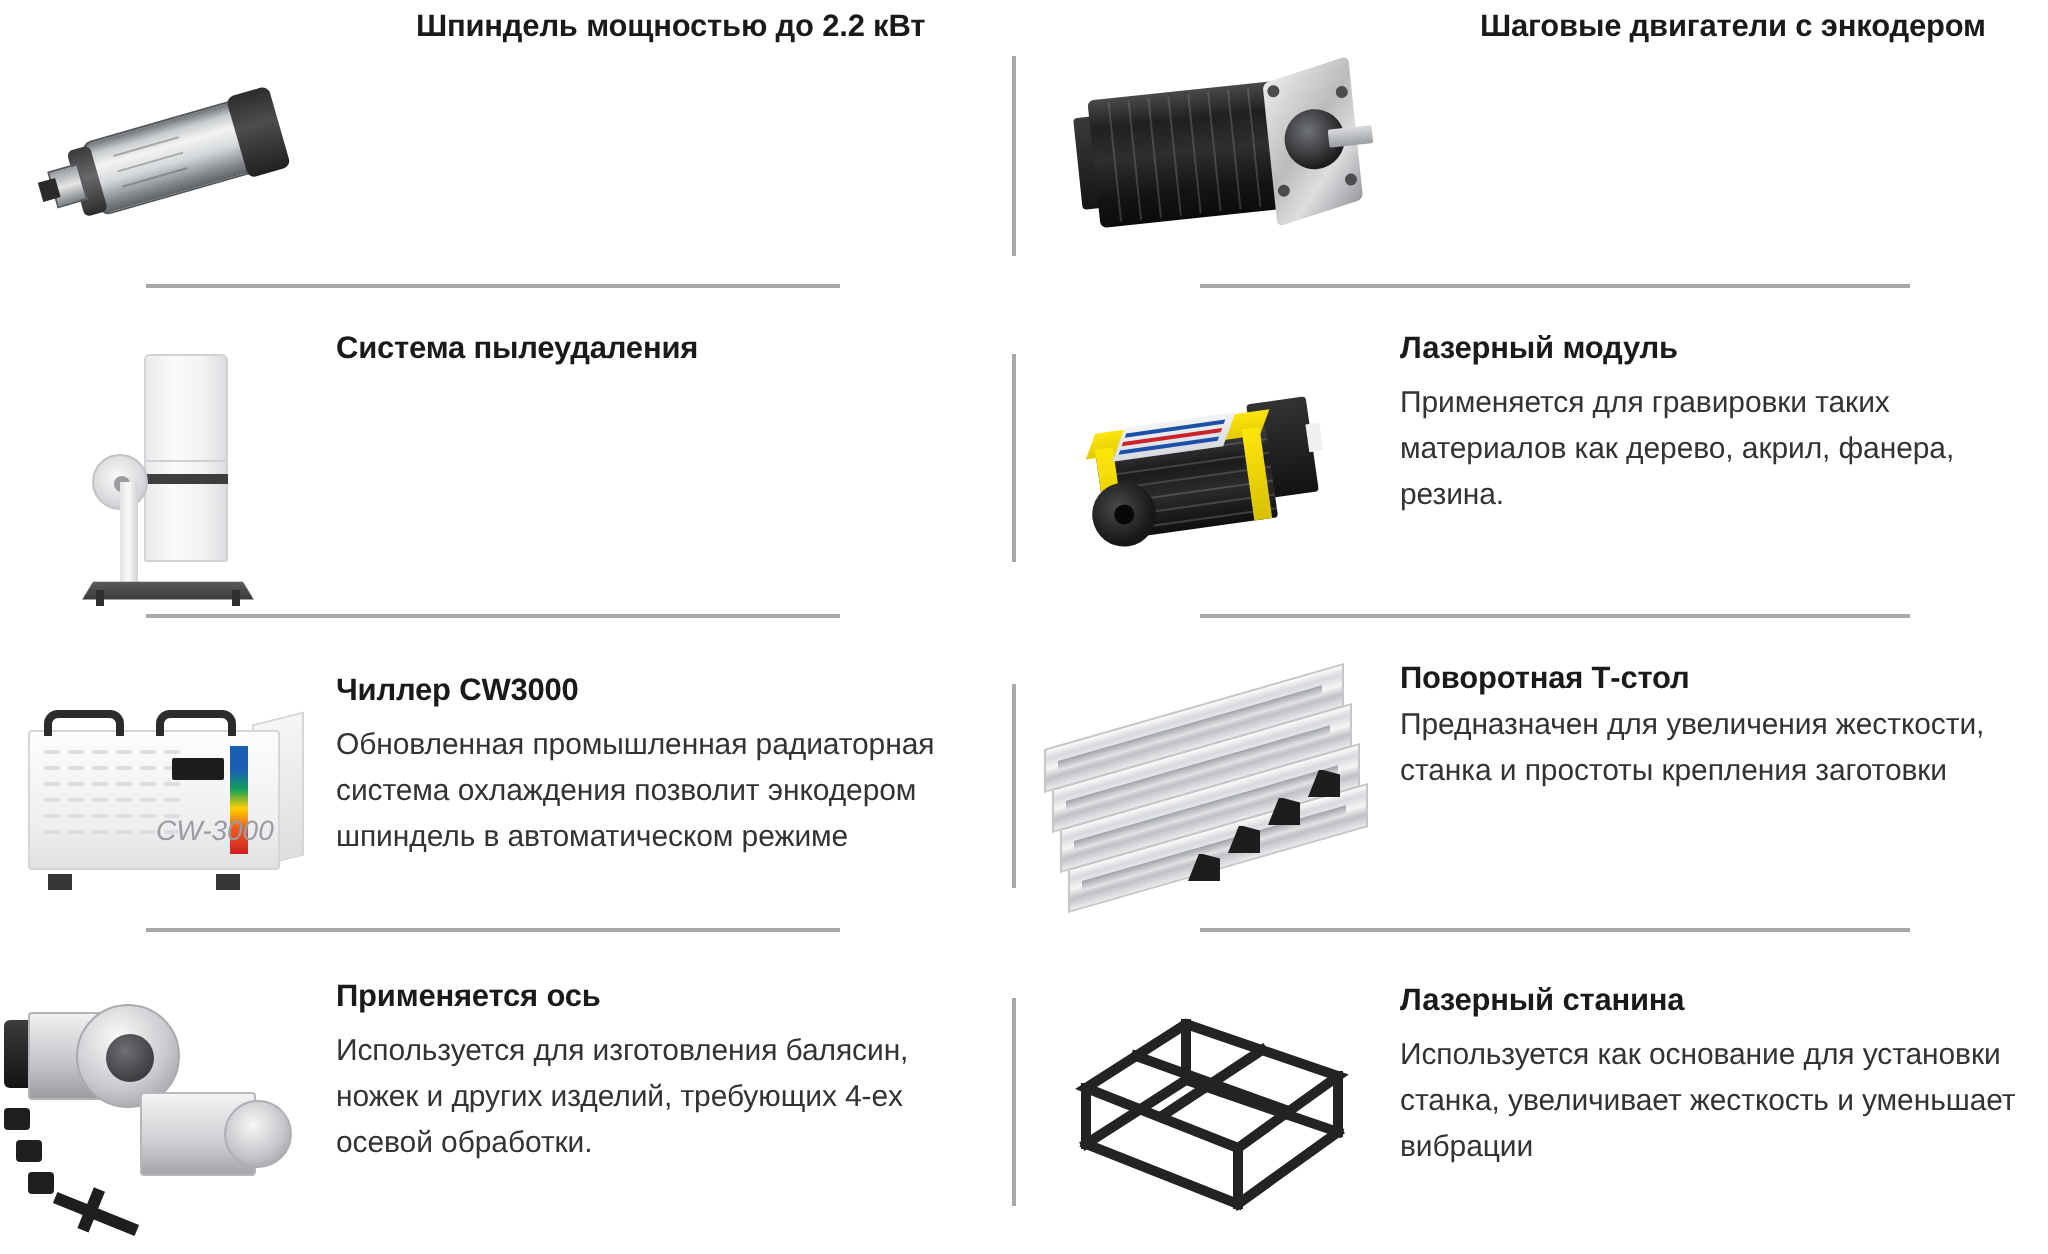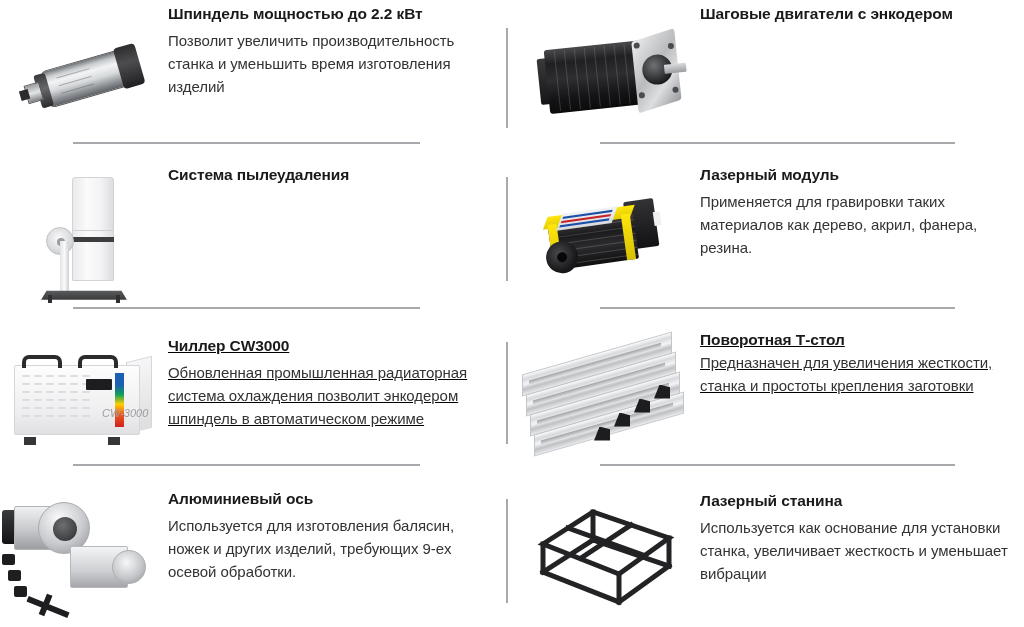--- a/index.html
+++ b/index.html
@@ -58,23 +58,23 @@
     margin-bottom: 7px;
   }
   .desc {
     font-size: 15px;
     color: #333333;
     line-height: 1.52;
     letter-spacing: -0.05px;
   }
 
   
-  .r1 .body { padding-top: 2px; }
+  .r1 .body { padding-top: 2px; margin-left: 40px; }
   .r2 .body { padding-top: 8px; }
-  .r3 .body { padding-top: 14px; text-decoration: underline; }
+  .r3 .body { padding-top: 14px; }
   .r4 .body { padding-top: 12px; }
   .r3.col-right .body { padding-top: 8px; }
   .r3.col-right .title { margin-bottom: 3px; }
   .r4.col-right .body { padding-top: 14px; }
 
   
   .hrule {
     position: absolute;
     height: 2px;
     background: #a9a9ad;
@@ -257,23 +257,22 @@
   .chiller .screen {
     position: absolute; left: 78px; top: 30px; width: 26px; height: 11px;
     background: #1d1d1f; border-radius: 1px;
   }
   .chiller .stripe {
     position: absolute; left: 107px; top: 24px; width: 9px; height: 54px;
     background: linear-gradient(to bottom,#1b5fb4 0%,#1b5fb4 22%,#12a05a 40%,#ffd000 58%,#ef5a1f 76%,#cf2020 100%);
   }
   .chiller .brand {
     position: absolute; left: 70px; top: 58px;
-    font-size: 11px; color: #9a9ca0; font-style: italic;
+    font-size: 14px; color: #9a9ca0; font-style: italic;
     font-family: "Liberation Sans", sans-serif;
-    margin-left: 24px;
   }
   .chiller .foot { position:absolute; bottom:4px; width:12px; height:8px; background:#353638; }
 
   
   .tslot { width: 168px; height: 104px; position: relative; }
   .tslot .rail {
     position: absolute; left: 0; width: 150px; height: 22px;
     background: linear-gradient(to bottom,#fbfbfc 0%,#d7d9dc 22%,#f4f5f6 48%,#bfc1c4 72%,#e9eaec 100%);
     border: 1px solid #c4c6c9;
     transform: skewY(-16deg);
@@ -349,21 +348,20 @@
         <div class="ln" style="top:32px"></div>
         <div class="ln" style="top:40px"></div>
         <div class="collar"></div>
         <div class="nose"></div>
         <div class="bit"></div>
         <div class="cap"></div>
       </div>
     </div>
     <div class="body">
       <div class="title">Шпиндель мощностью до 2.2 кВт</div>
-      <div class="desc">Позволит увеличить производительность станка и уменьшить время изготовления изделий</div>
     </div>
     <div class="hrule" style="left:73px; right:92px; bottom:11px;"></div>
     <div class="vrule" style="right:4px; top:28px; height:100px;"></div>
   </div>
 
   <div class="cell col-right r1">
     <div class="media">
       <div class="art stepper">
         <div class="tail"></div>
         <div class="body-m"></div>
@@ -529,22 +527,22 @@
         <div class="chuck"></div>
         <div class="tail2"></div>
         <div class="tailwheel"></div>
         <div class="jaw" style="left:2px;  top:62px;"></div>
         <div class="jaw" style="left:8px;  top:78px;"></div>
         <div class="jaw" style="left:14px; top:94px;"></div>
         <div class="key"></div>
       </div>
     </div>
     <div class="body">
-      <div class="title">Алюминиевый ось</div>
-      <div class="desc">Используется для изготовления балясин, ножек и других изделий, требующих 9-ex осевой обработки.</div>
+      <div class="title">Применяется ось</div>
+      <div class="desc">Используется для изготовления балясин, ножек и других изделий, требующих 4-ex осевой обработки.</div>
     </div>
     <div class="vrule" style="right:4px; top:24px; height:104px;"></div>
   </div>
 
   <div class="cell col-right r4">
     <div class="media">
       <div class="art frame">
         <svg width="150" height="108" viewBox="0 0 150 108" aria-hidden="true">
           <g stroke="#232325" stroke-width="5" fill="none" stroke-linecap="square">
 

